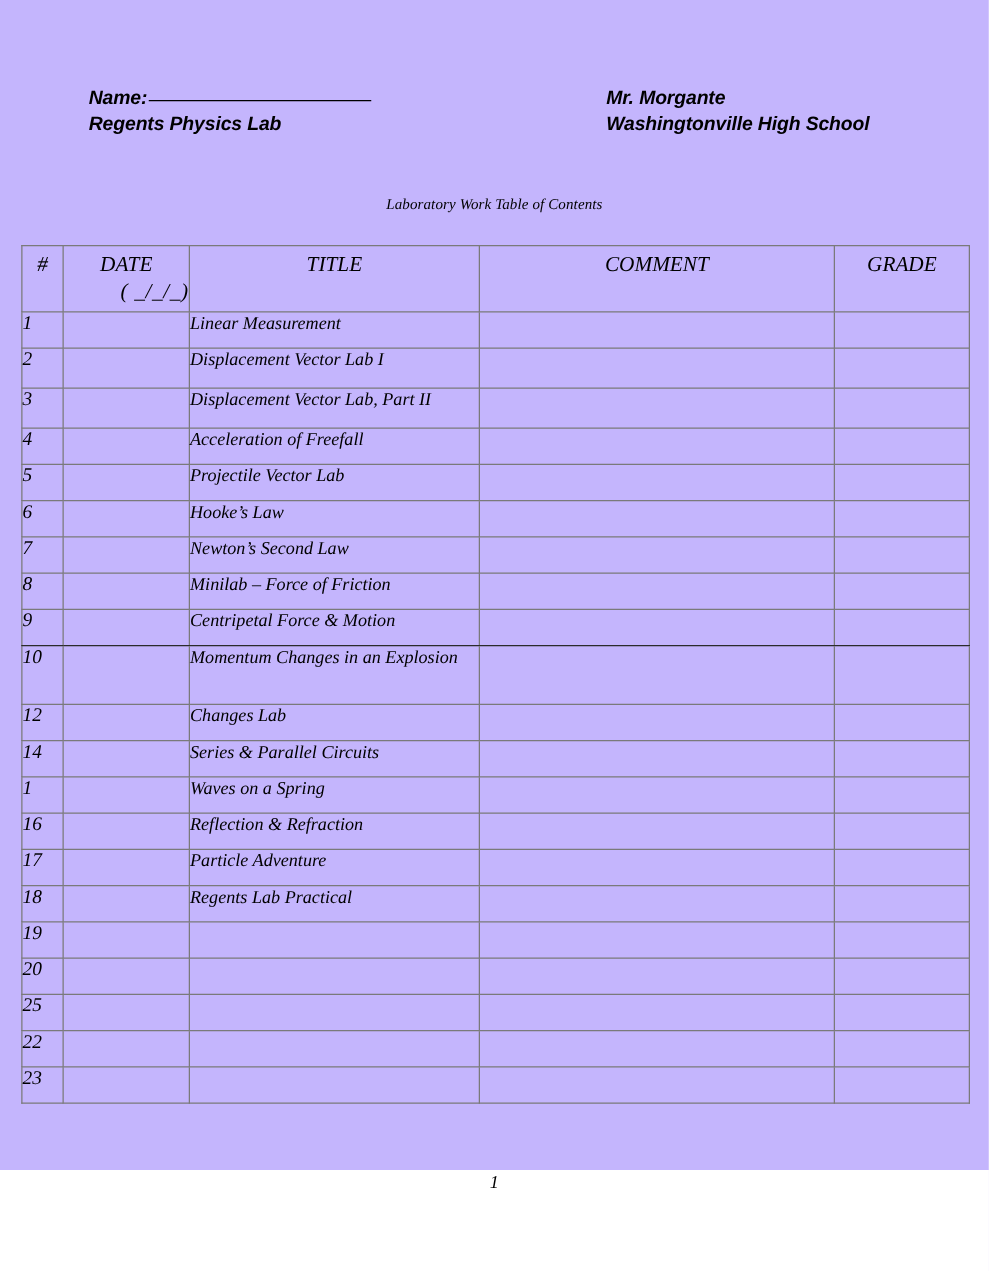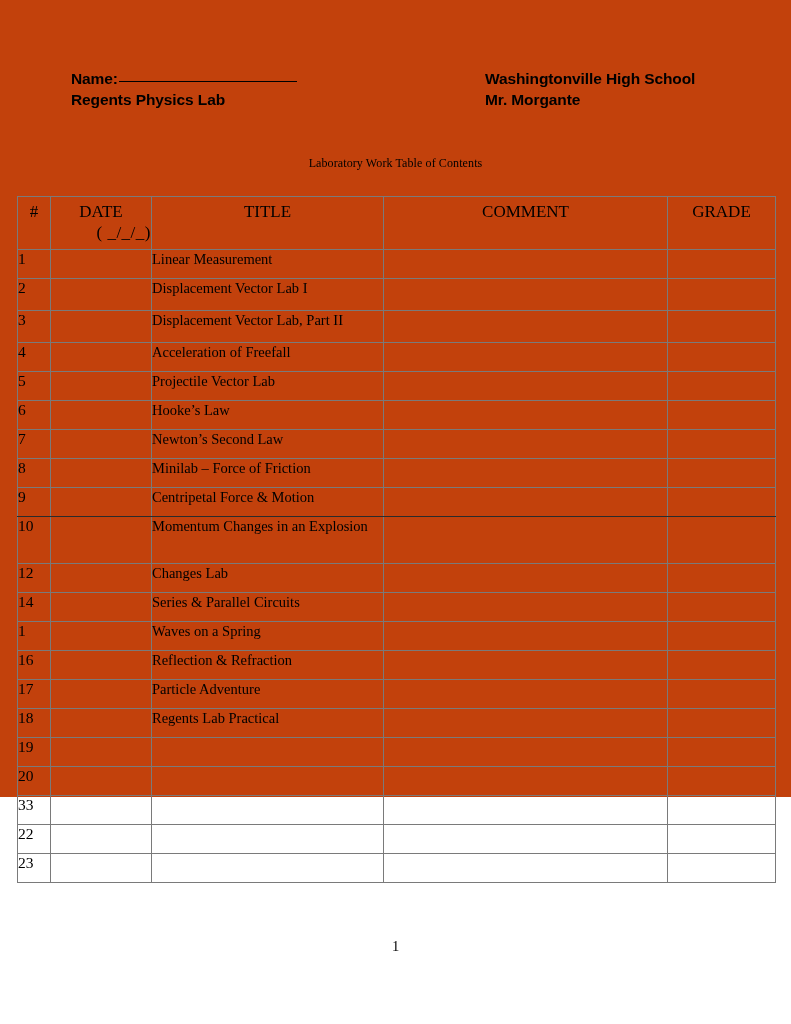--- a/index.html
+++ b/index.html
@@ -14,22 +14,23 @@
     position: relative;
     font-family: "Liberation Serif", "DejaVu Serif", serif;
     color: #000000;
     overflow: hidden;
   }
 
   .page {
     position: absolute;
     left: 0; top: 0;
     width: 791px;
-    height: 797px;
-    background: #c2410c;
+    height: 936px;
+    background: #c4b5fd;
+    font-style: italic;
   }
 
   
   .header {
     position: absolute;
     left: 0;
     top: 68px;
     width: 791px;
     height: 56px;
   }
@@ -160,22 +161,22 @@
 <div class="page">
 
   <div class="header">
 
     <div class="hdr-left">
       <div class="name-line"><span>Name:</span><span class="name-rule"></span></div>
       <div>Regents Physics Lab</div>
     </div>
 
     <div class="hdr-right">
+      <div>Mr. Morgante</div>
       <div>Washingtonville High School</div>
-      <div>Mr. Morgante</div>
     </div>
 
   </div>
 
   <div class="doc-title">Laboratory Work Table of Contents</div>
 
   <div class="toc-wrap">
     <table class="toc">
       <colgroup>
         <col class="c-num">
@@ -317,21 +318,21 @@
             <td class="grade-cell"></td>
           </tr>
           <tr class="item-row">
             <td class="num">20</td>
             <td class="date-cell"></td>
             <td class="title-cell"></td>
             <td class="comment-cell"></td>
             <td class="grade-cell"></td>
           </tr>
           <tr class="item-row">
-            <td class="num">33</td>
+            <td class="num">25</td>
             <td class="date-cell"></td>
             <td class="title-cell"></td>
             <td class="comment-cell"></td>
             <td class="grade-cell"></td>
           </tr>
           <tr class="item-row">
             <td class="num">22</td>
             <td class="date-cell"></td>
             <td class="title-cell"></td>
             <td class="comment-cell"></td>

